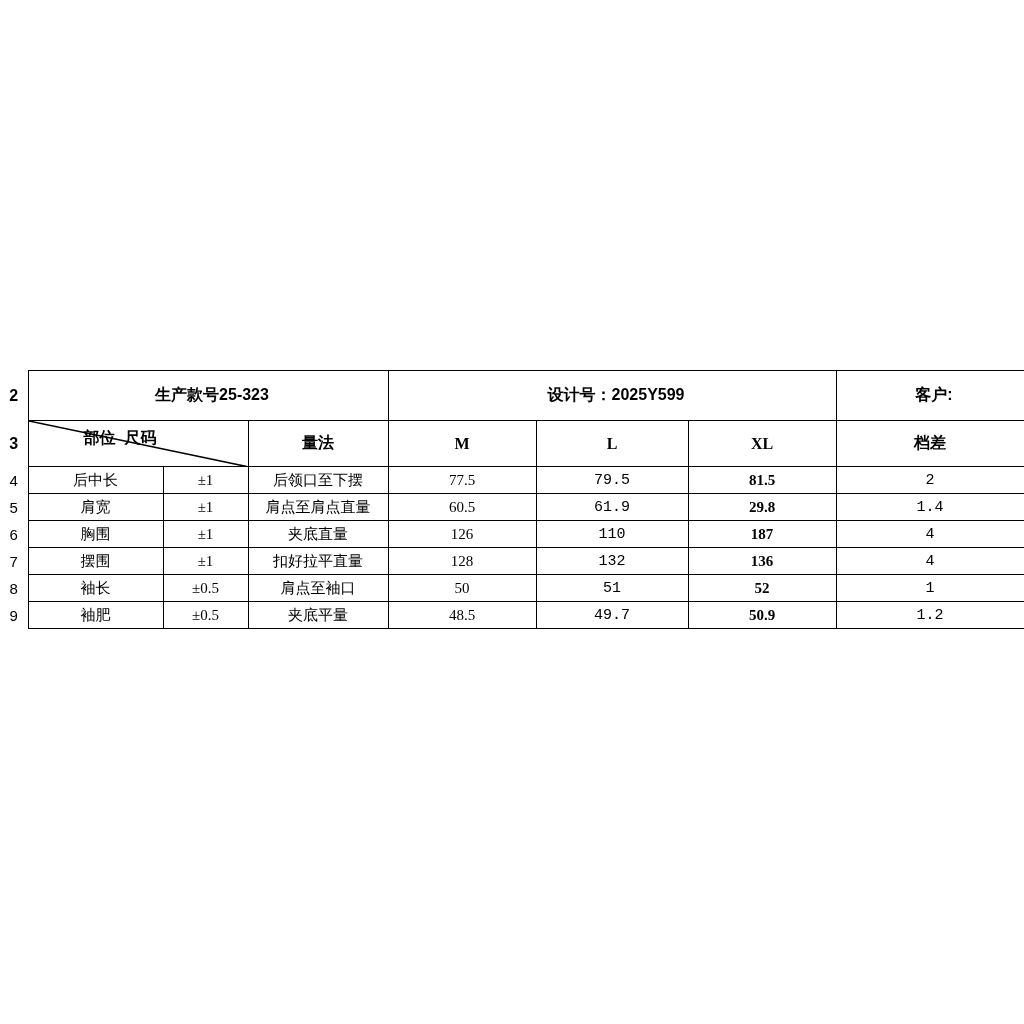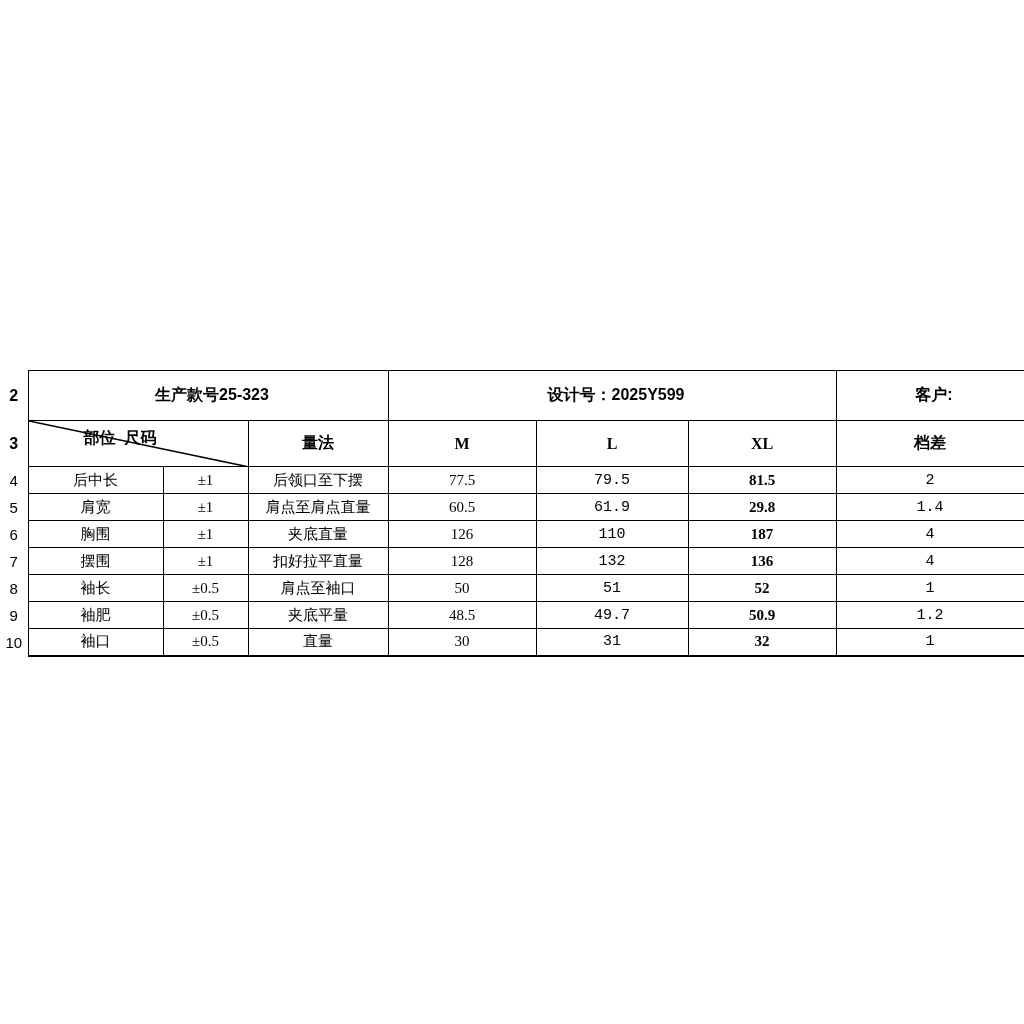--- a/index.html
+++ b/index.html
@@ -202,25 +202,15 @@
       <td class="rowhdr">9</td>
       <td class="b part">袖肥</td>
       <td class="b tol">±0.5</td>
       <td class="b method">夹底平量</td>
       <td class="b c-red">48.5</td>
       <td class="b c-plain">49.7</td>
       <td class="b c-bold">50.9</td>
       <td class="b c-plain">1.2</td>
     </tr>
 
-    <tr class="row-data">
-      <td class="rowhdr">10</td>
-      <td class="b last-bottom part">袖口</td>
-      <td class="b last-bottom tol">±0.5</td>
-      <td class="b last-bottom method">直量</td>
-      <td class="b last-bottom c-red">30</td>
-      <td class="b last-bottom c-plain">31</td>
-      <td class="b last-bottom c-bold">32</td>
-      <td class="b last-bottom c-plain">1</td>
-    </tr>
   </tbody>
     </table>
 </div>
 
 </body></html>

